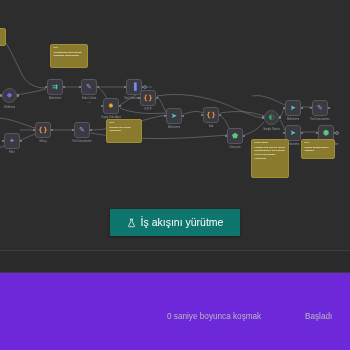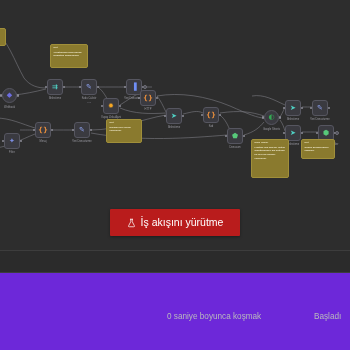--- a/index.html
+++ b/index.html
@@ -68,21 +68,21 @@
     word-break:break-word;
   }
 
   
   .run-zone{
     position:absolute;left:0;top:195px;width:350px;height:55px;
     display:flex;align-items:center;justify-content:center;
   }
   .run-btn{
     display:inline-flex;align-items:center;gap:5px;
-    background:#b91c1c;
+    background:#0f766e;
     color:#ffffff;
     border:none;border-radius:1px;
     padding:8px 17px;
     font-size:10.5px;
     font-family:"Liberation Sans", sans-serif;
     cursor:pointer;
     line-height:1;
     box-shadow:0 1px 3px rgba(0,0,0,.35);
   }
   .run-btn .flask{
@@ -105,21 +105,21 @@
   }
   .status-row{
     position:absolute;left:0;top:35px;width:350px;height:16px;
     display:flex;align-items:center;
   }
   .status-run{
     position:absolute;left:167px;
     font-size:8.2px;color:#b9b9bd;white-space:nowrap;
   }
   .status-started{
-    position:absolute;left:314px;
+    position:absolute;left:305px;
     font-size:8.2px;color:#b9b9bd;white-space:nowrap;
   }
 </style>
 </head>
 <body>
 
 <div id="app">
 
   <div class="canvas">
 

